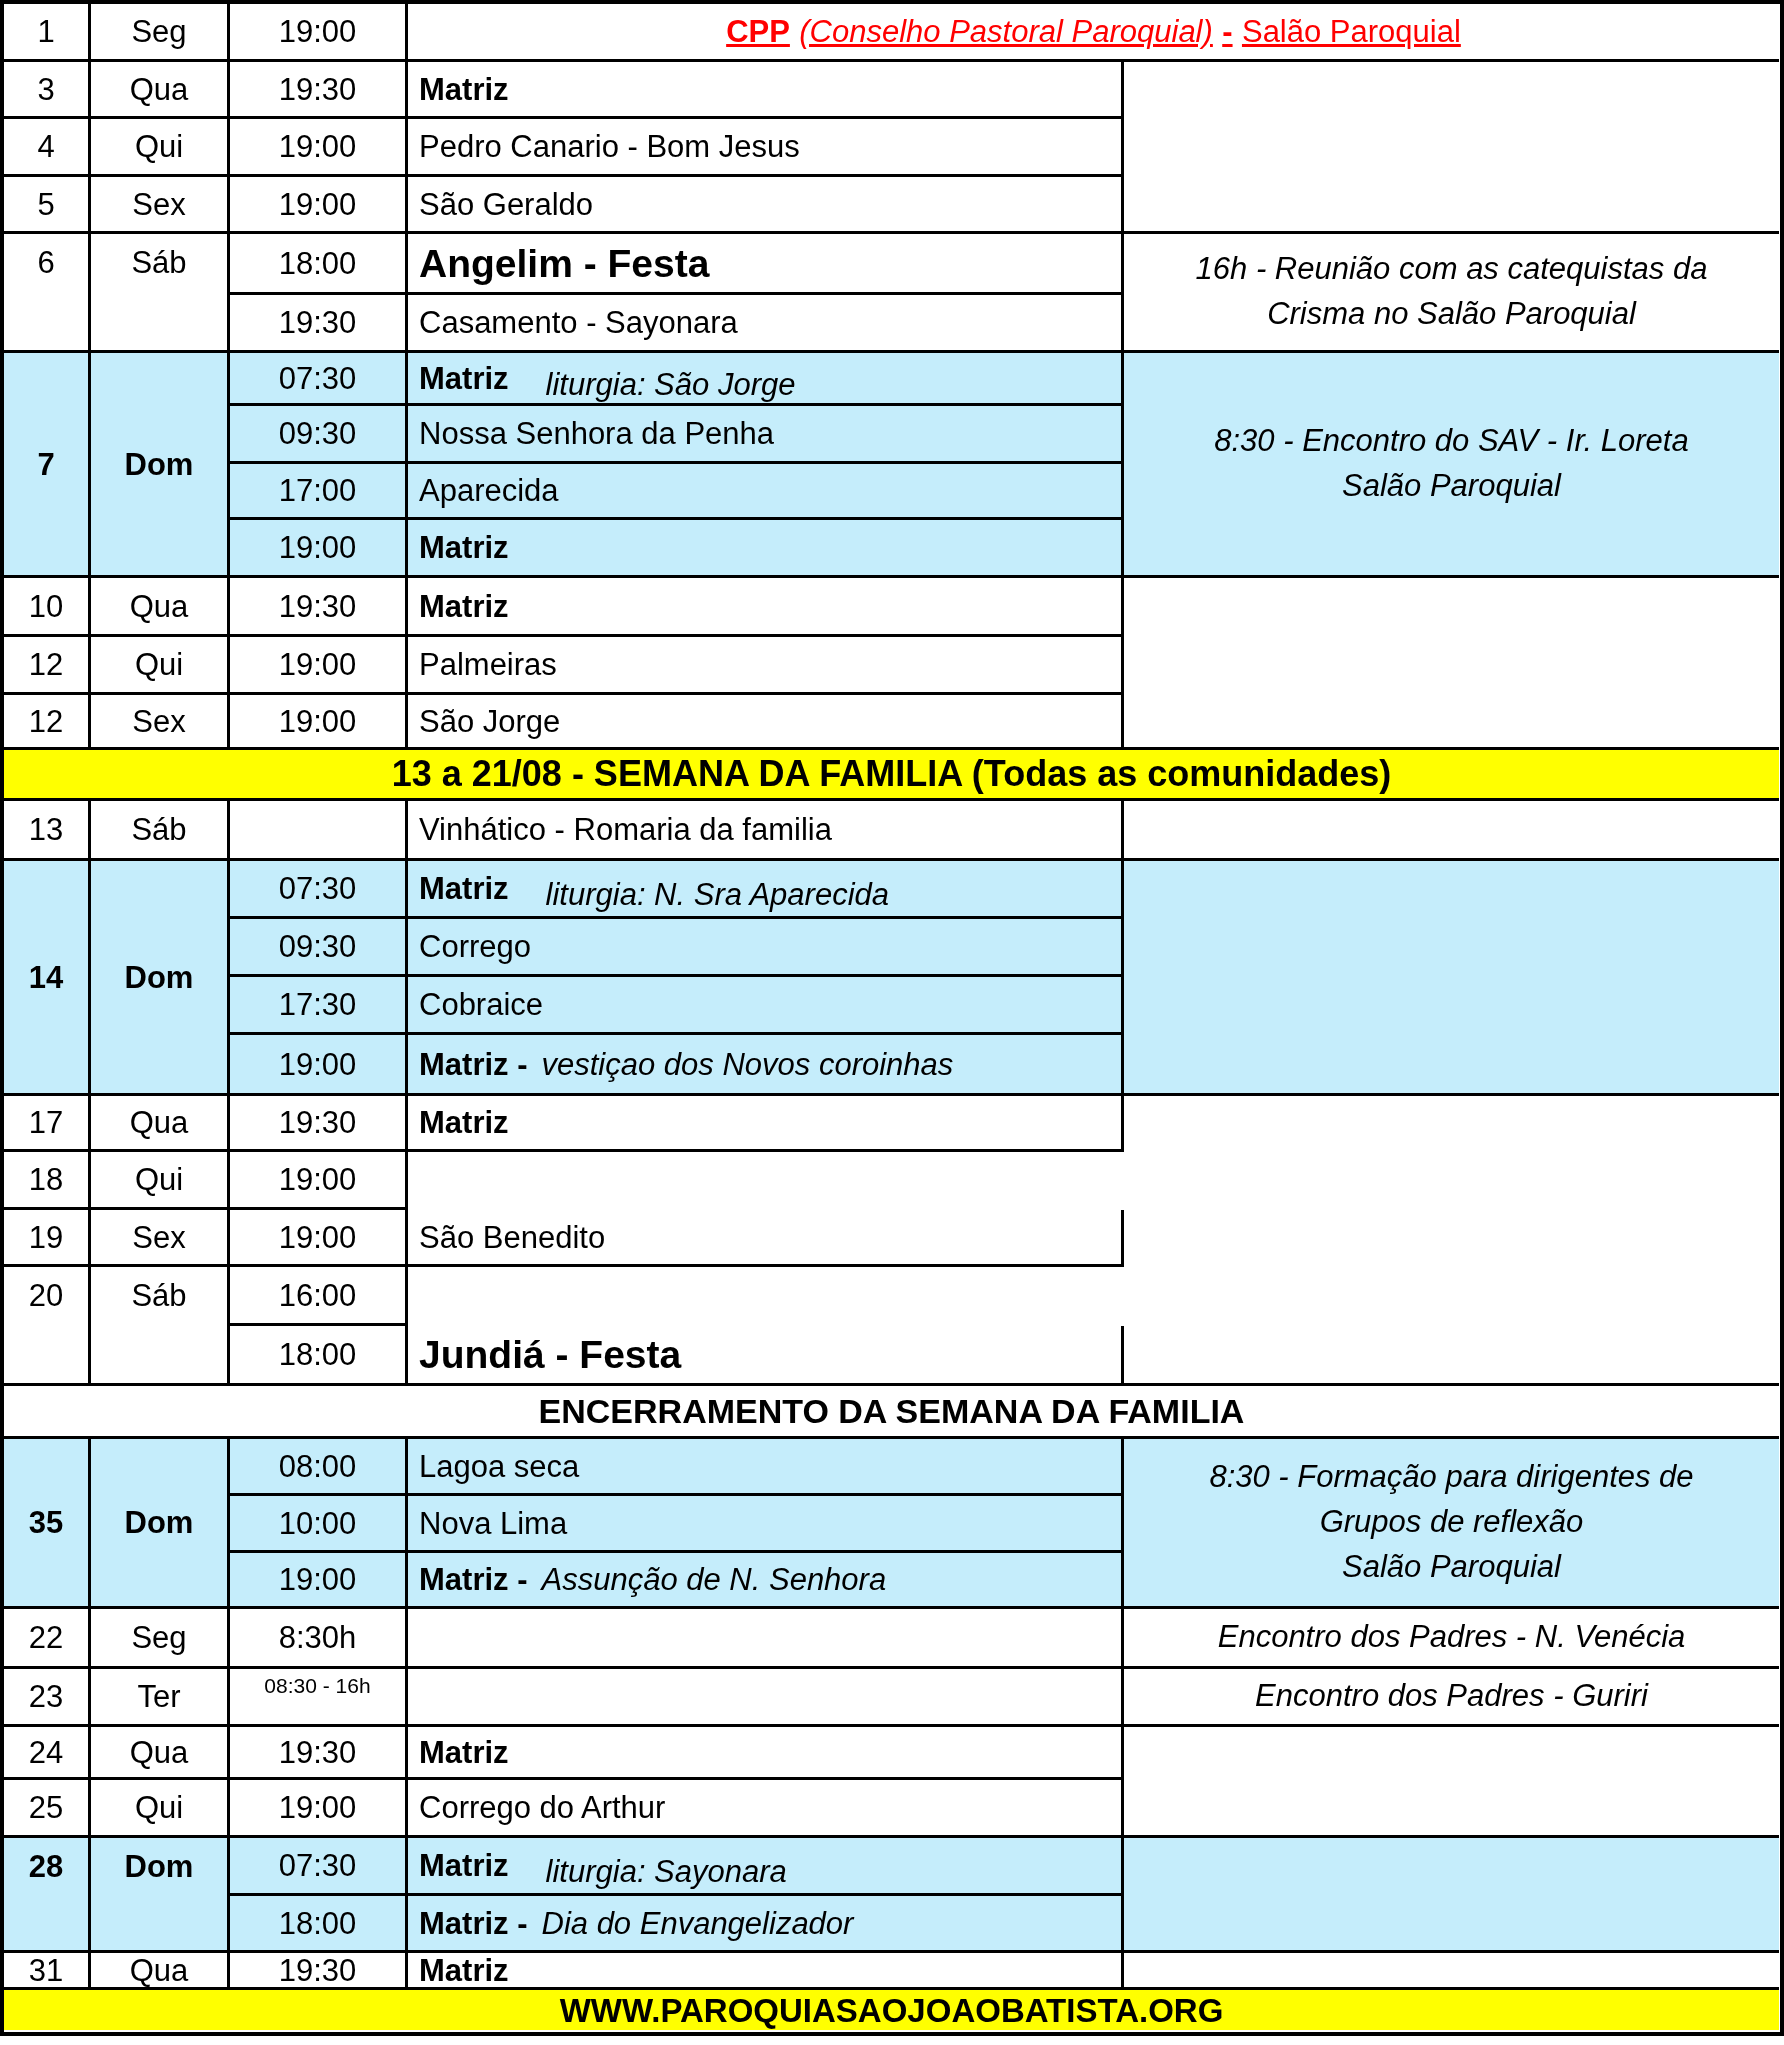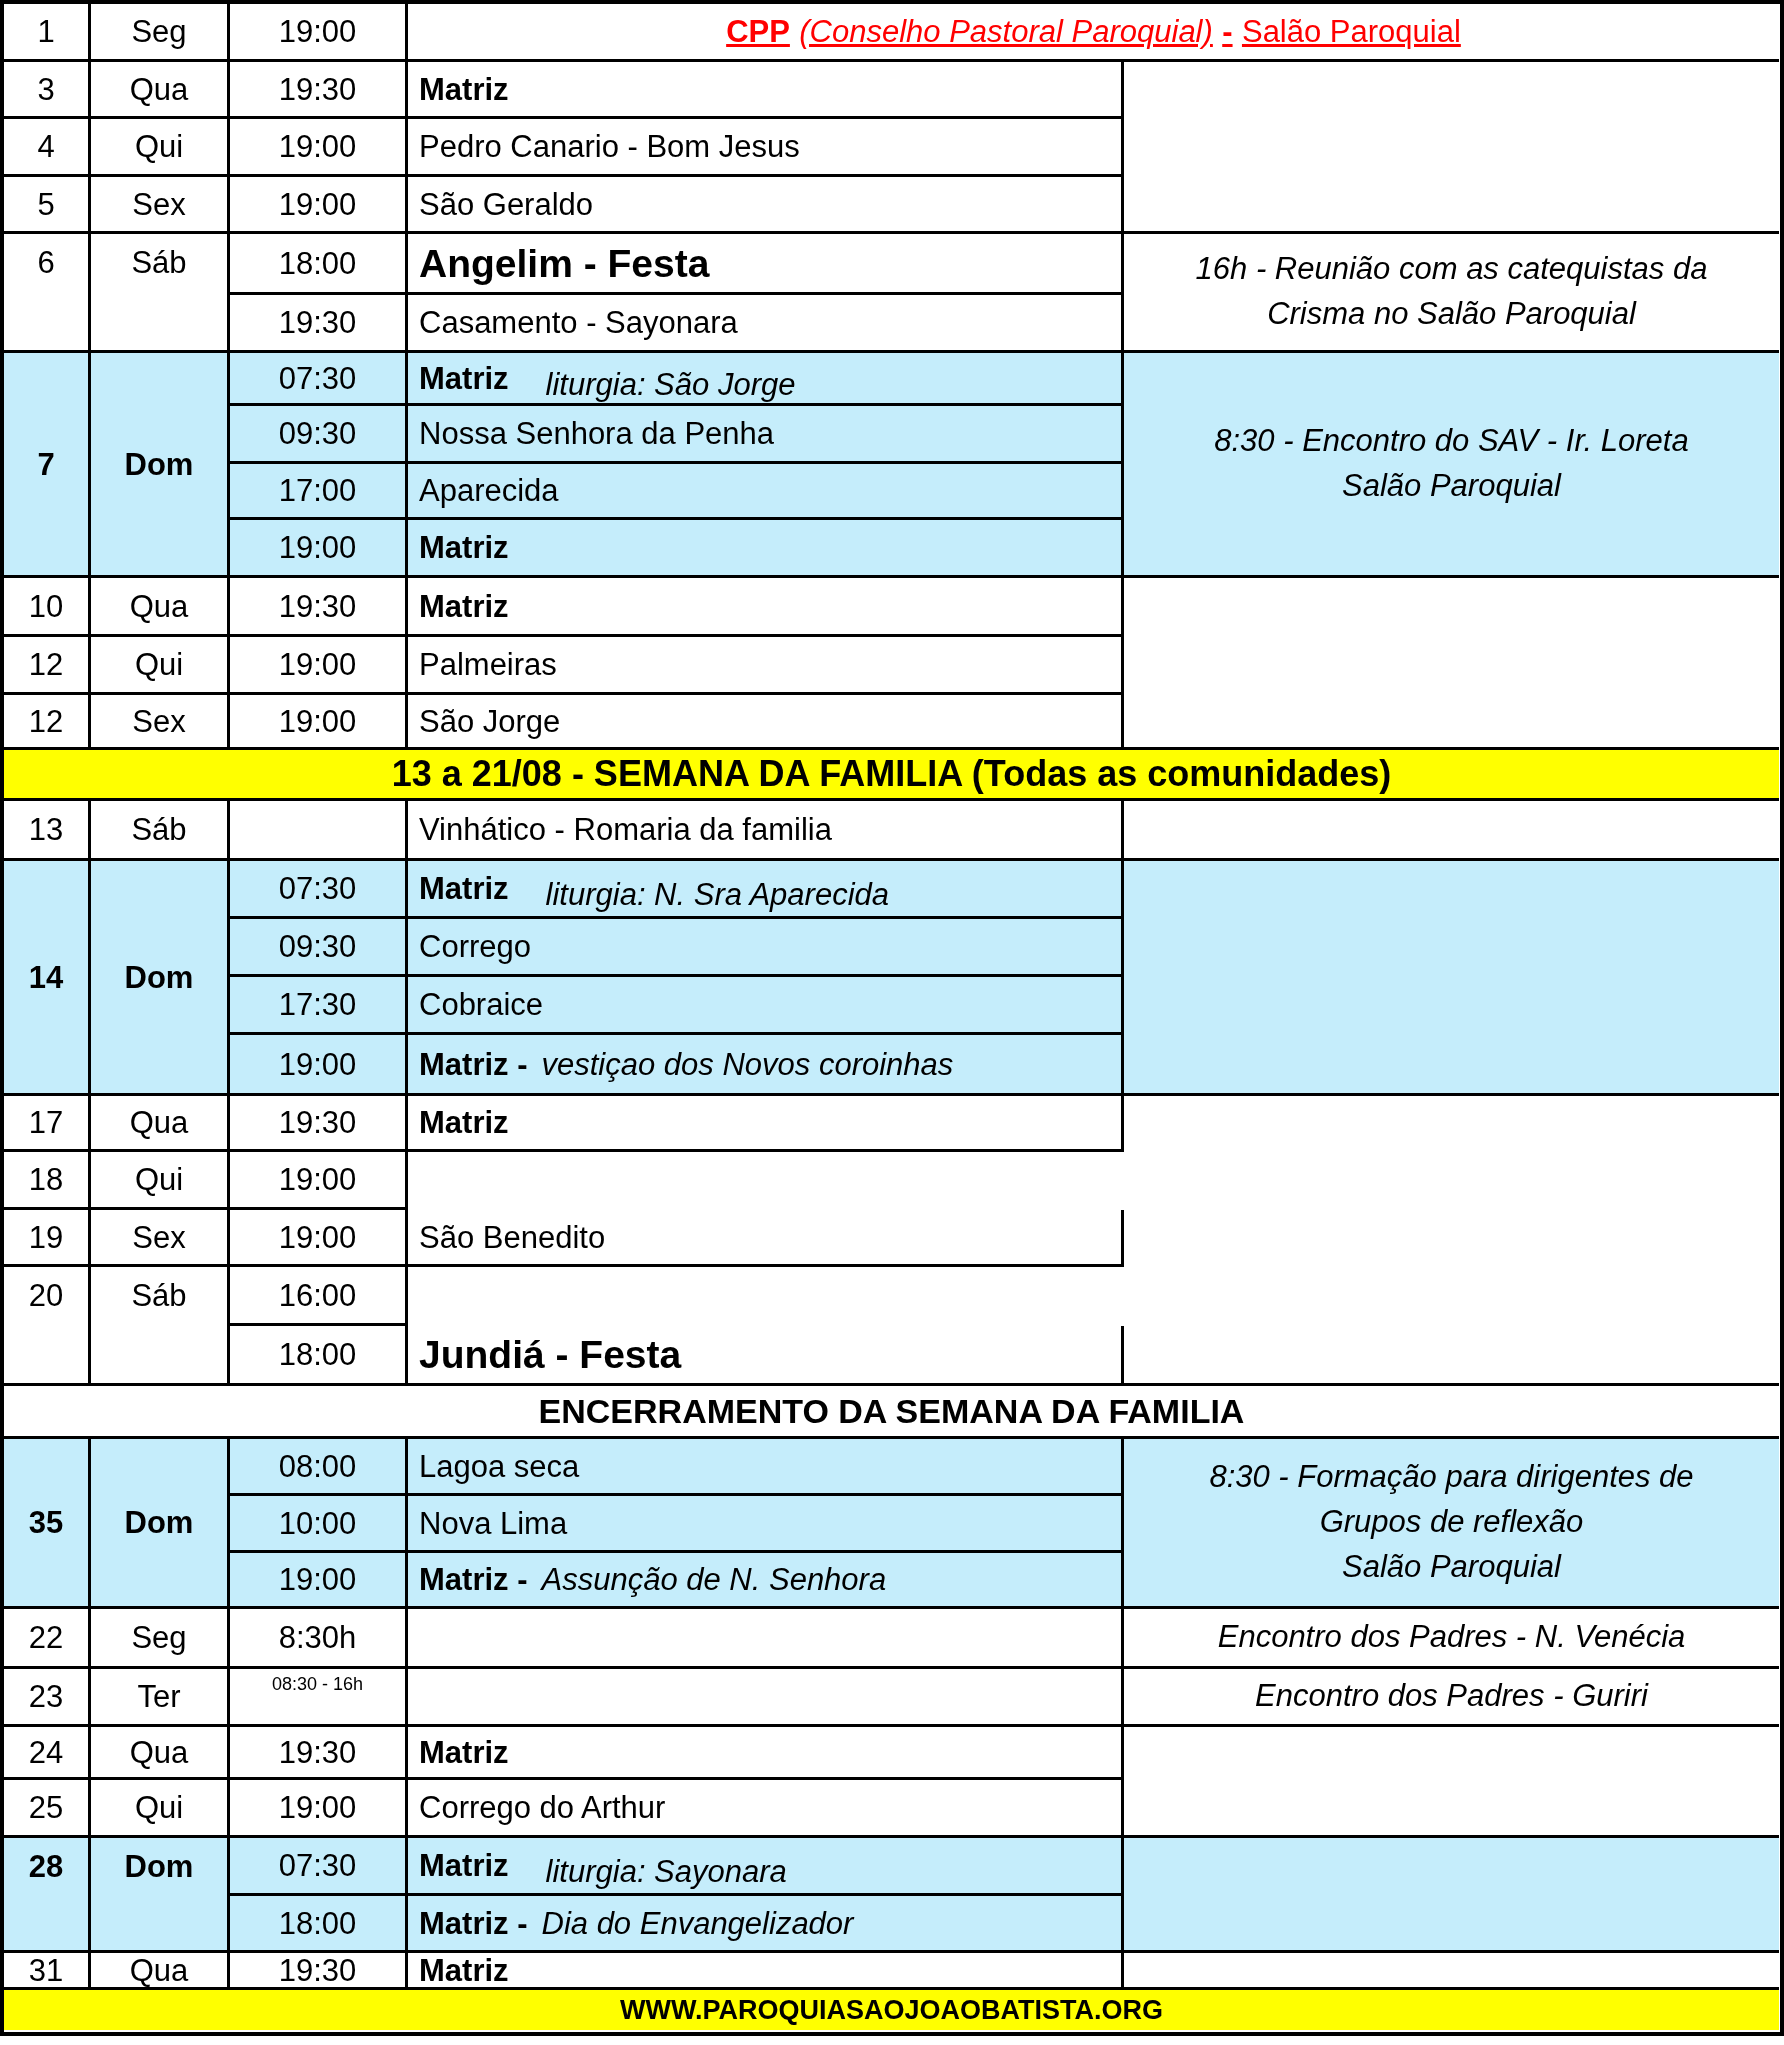--- a/index.html
+++ b/index.html
@@ -24,29 +24,29 @@
     font-size:31px;line-height:1;overflow:hidden;white-space:nowrap;
     box-sizing:border-box;
   }
   .ev{justify-content:flex-start;padding-left:11px;}
   .lastcol{border-right:none;}
   .blue{background:var(--blue);}
   .bold{font-weight:bold;}
   .italic{font-style:italic;}
   .big{font-size:39px;font-weight:bold;}
   .vtop{align-items:flex-start;padding-top:12.5px;}
-  .small-time{font-size:18px;align-items:flex-start;padding-top:6.2px;text-align:right;}
+  .small-time{font-size:21px;align-items:flex-start;padding-top:6.2px;text-align:right;}
   .note{flex-direction:column;font-style:italic;white-space:normal;text-align:center;line-height:1.45;}
   .red{color:var(--red);text-decoration:underline;}
   .sp{margin-left:9.4px;}
   .detail{margin-left:37px;font-style:italic;margin-top:12px;}
   .detail2{margin-left:14px;font-style:italic;}
   .banner{background:var(--yellow);font-weight:bold;font-size:36px;border-right:none;}
   .encerr{font-weight:bold;font-size:34px;border-right:none;}
-  .footerbar{background:var(--yellow);font-weight:bold;font-size:27px;border-right:none;border-bottom:none;}
+  .footerbar{background:var(--yellow);font-weight:bold;font-size:33px;border-right:none;border-bottom:none;}
 </style>
 </head>
 <body>
 
 <div class="sheet">
 
   <div class="cell" style="grid-area:1/1/2/2">1</div>
   <div class="cell" style="grid-area:1/2/2/3">Seg</div>
   <div class="cell" style="grid-area:1/3/2/4">19:00</div>
   <div class="cell lastcol" style="grid-area:1/4/2/6">

